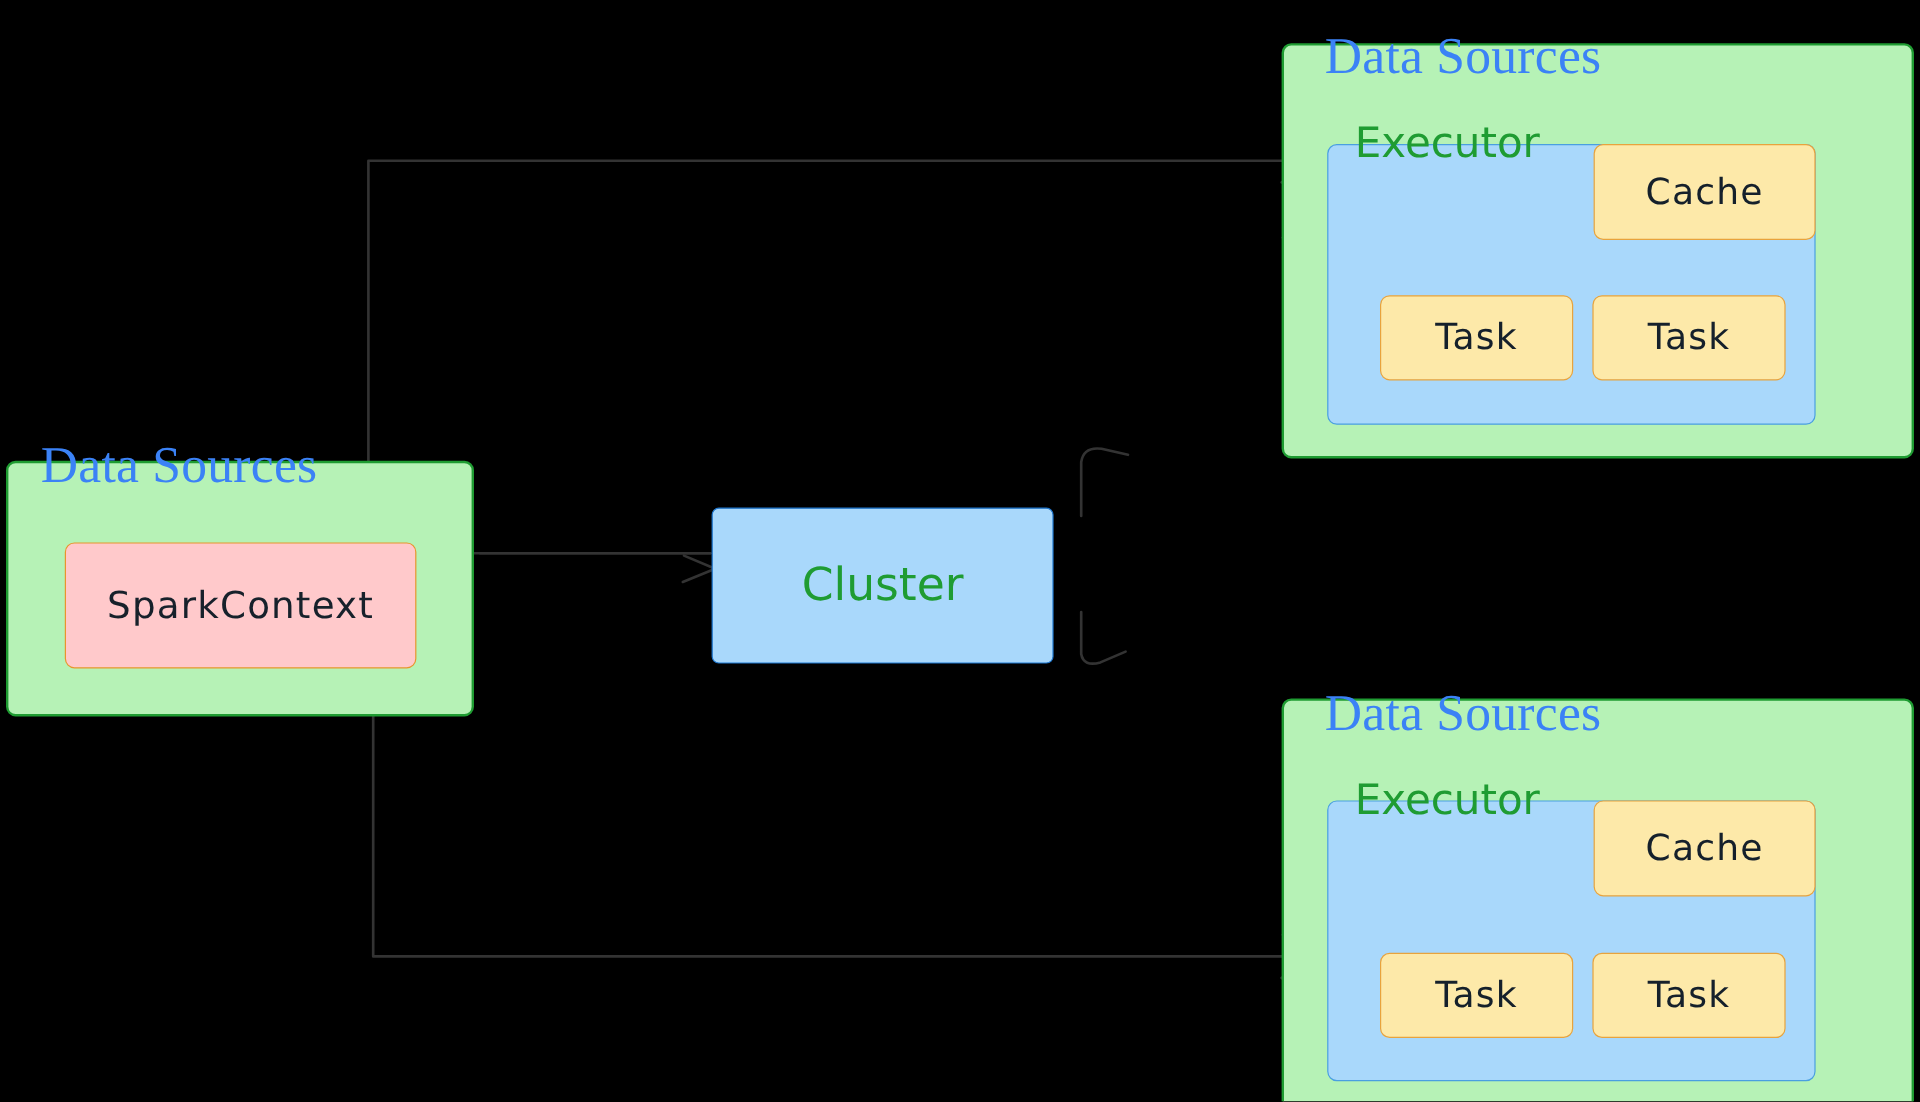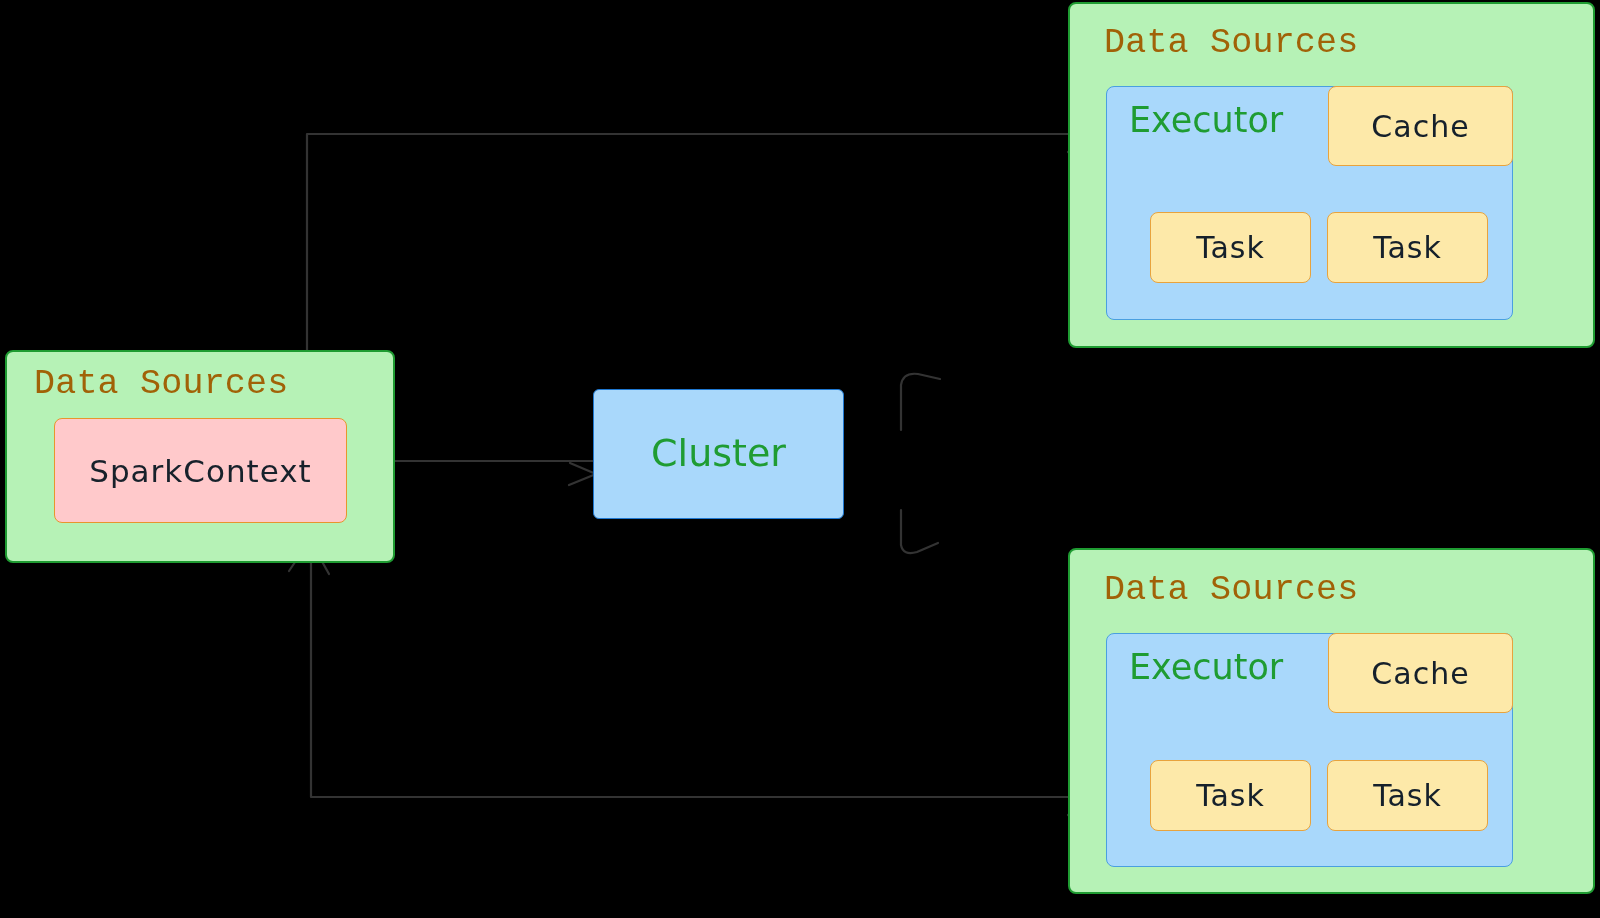--- a/index.html
+++ b/index.html
@@ -19,31 +19,32 @@
     position: absolute;
     left: 0;
     top: 0;
     width: 1600px;
     height: 918px;
     pointer-events: none;
   }
   .node {
     position: absolute;
     box-sizing: border-box;
+    margin-top: 34px;
   }
   .cluster-box {
     background: #b6f2b6;
     border: 2px solid #1f9c32;
     border-radius: 8px;
   }
   .cluster-title {
     position: absolute;
-    color: #a16207;
-    font-size: 35px;
-    font-family: Liberation Mono, monospace;
+    color: #3b82f6;
+    font-size: 43px;
+    font-family: Liberation Serif, serif;
     font-weight: 400;
     letter-spacing: 0.2px;
     white-space: nowrap;
   }
   .executor-box {
     background: #a9d8fb;
     border: 1px solid #4a9fe0;
     border-radius: 8px;
   }
   .executor-title {
@@ -124,21 +125,21 @@
       <path d="M 1070 678 L 1090 692 L 1085 668 M 1090 692 L 1071 703"></path>
 
     </g>
   </svg>
 
   <div class="node cluster-box" style="left:5px; top:350px; width:390px; height:213px;">
   </div>
   <div class="cluster-title" style="left:34px; top:364px;">Data Sources</div>
   <div class="node pink-box" style="left:54px; top:418px; width:293px; height:105px;">SparkContext</div>
 
-  <div class="node blue-box" style="left:593px; top:389px; width:251px; height:130px;">
+  <div class="node blue-box" style="left:593px; top:389px; width:285px; height:130px;">
     <span>Cluster</span>
   </div>
 
   <div class="node cluster-box" style="left:1068px; top:2px; width:527px; height:346px;">
   </div>
   <div class="cluster-title" style="left:1104px; top:23px;">Data Sources</div>
 
   <div class="node executor-box" style="left:1106px; top:86px; width:407px; height:234px;">
   </div>
   <div class="executor-title" style="left:1129px; top:100px;">Executor</div>

